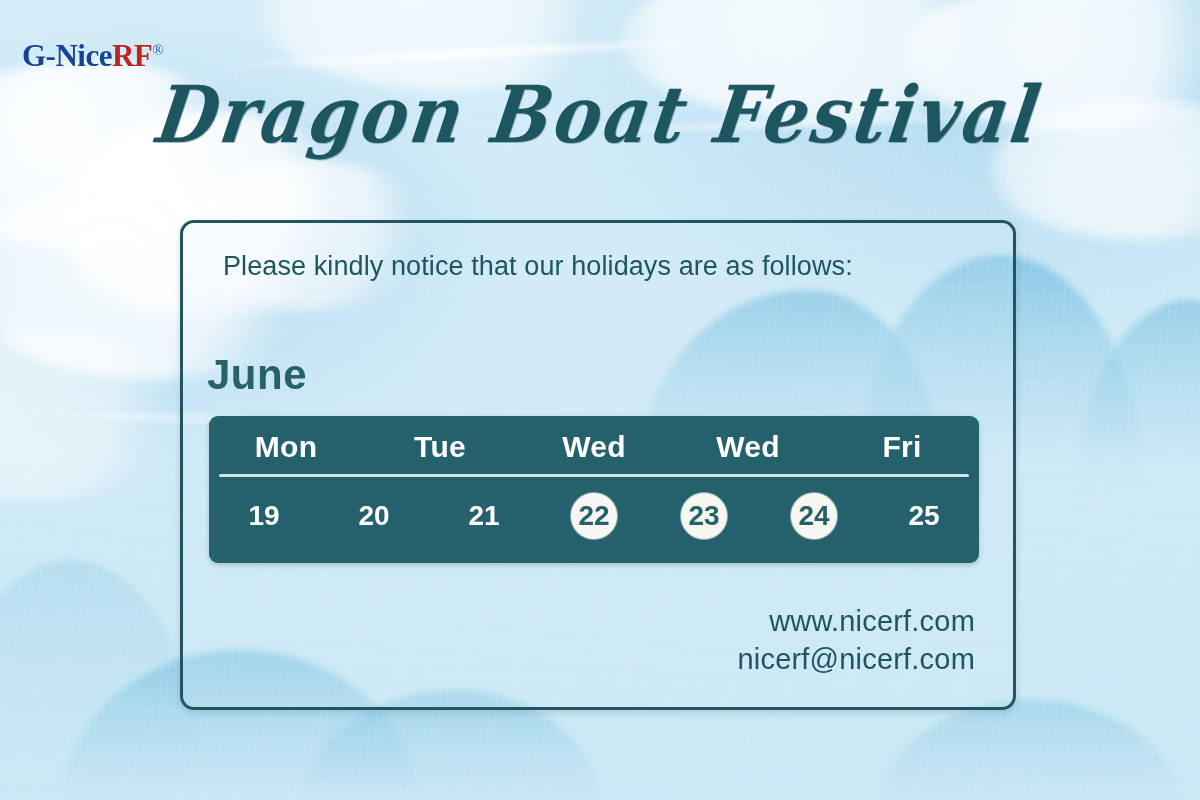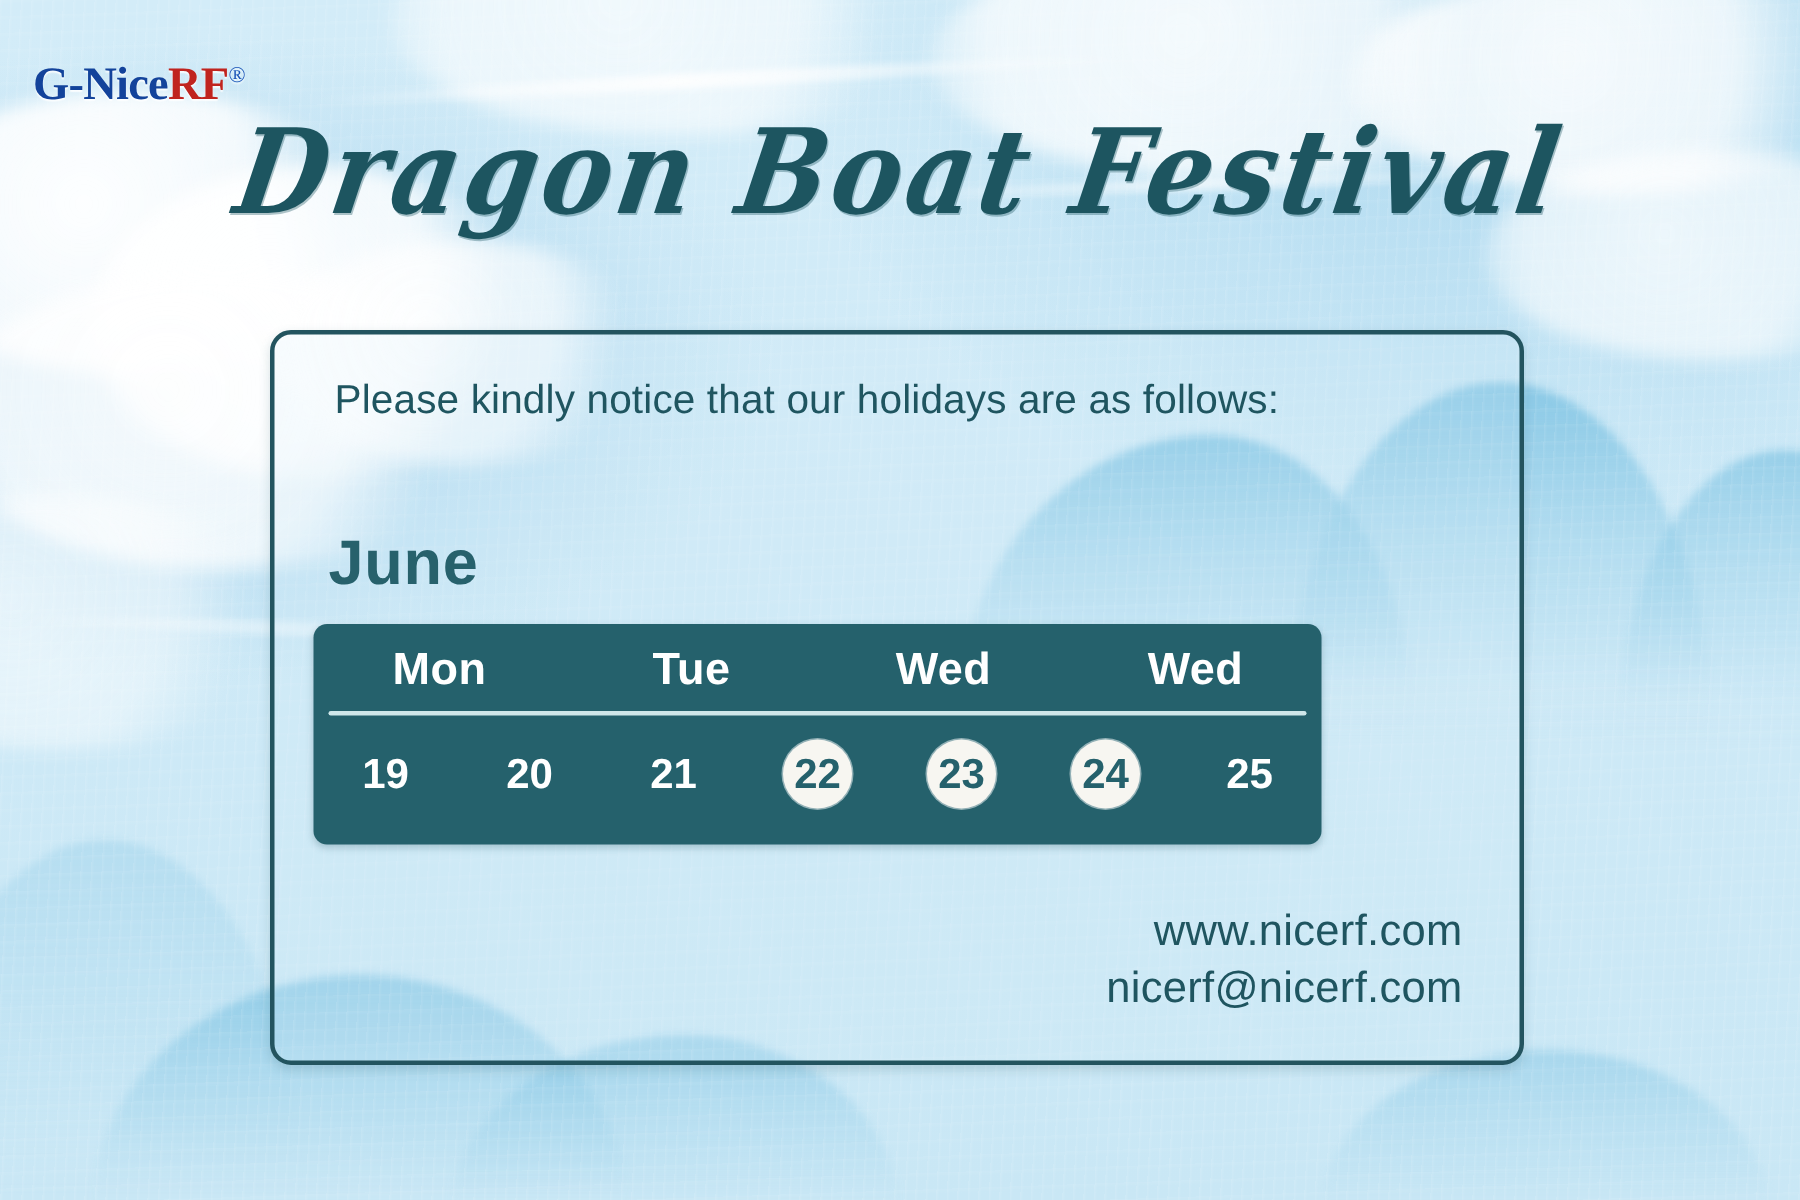--- a/index.html
+++ b/index.html
@@ -148,34 +148,34 @@
     left: 40px;
     top: 28px;
     font-size: 27px;
     color: #1f5560;
     letter-spacing: 0.1px;
     white-space: nowrap;
   }
 
   .month {
     position: absolute;
-    left: 36px;
+    left: 24px;
     top: 128px;
     font-size: 42px;
     font-weight: bold;
     color: #27616c;
     letter-spacing: 0.5px;
   }
 
   
   .calendar {
     position: absolute;
     left: 26px;
     top: 193px;
-    width: 672px;
+    width: 770px;
     background: #25616c;
     border-radius: 9px;
     box-shadow: 0 2px 5px rgba(30,80,92,0.25);
     overflow: hidden;
     padding: 6px 0 8px 0;
   }
   .cal-row {
     display: flex;
     width: 100%;
   }
@@ -269,20 +269,21 @@
     <div class="notice">Please kindly notice that our holidays are as follows:</div>
 
     <div class="month">June</div>
 
     <div class="calendar">
       <div class="cal-row cal-head">
         <div class="cal-cell">Mon</div>
         <div class="cal-cell">Tue</div>
         <div class="cal-cell">Wed</div>
         <div class="cal-cell">Wed</div>
+        <div class="cal-cell">Fri</div>
       </div>
 
       <div class="cal-divider"></div>
 
       <div class="cal-row cal-days">
         <div class="cal-cell"><span class="daynum">19</span></div>
         <div class="cal-cell"><span class="daynum">20</span></div>
         <div class="cal-cell"><span class="daynum">21</span></div>
         <div class="cal-cell highlight"><span class="daynum">22</span></div>
         <div class="cal-cell highlight"><span class="daynum">23</span></div>

